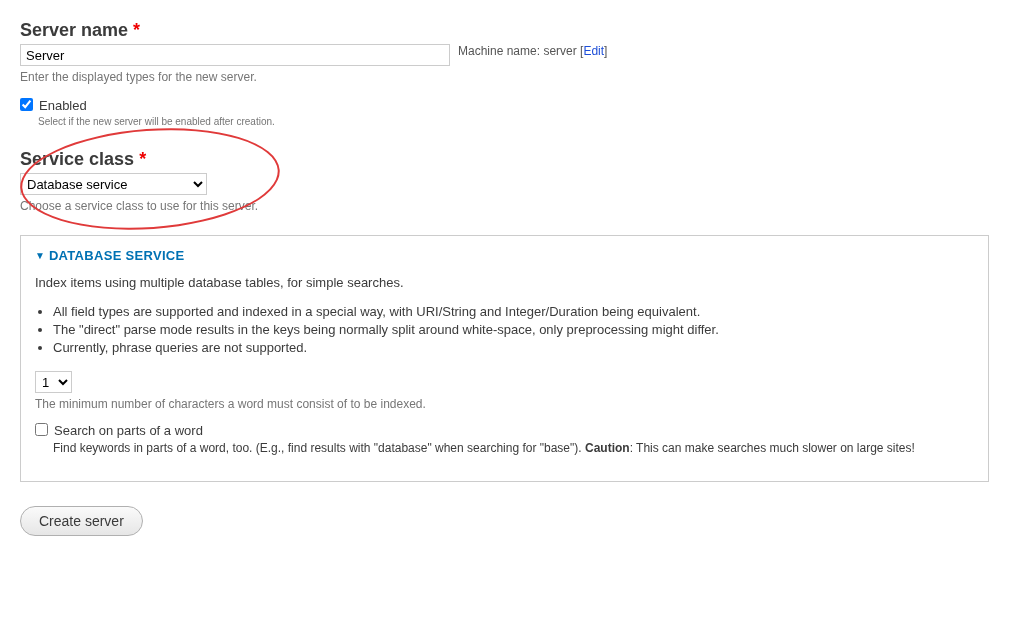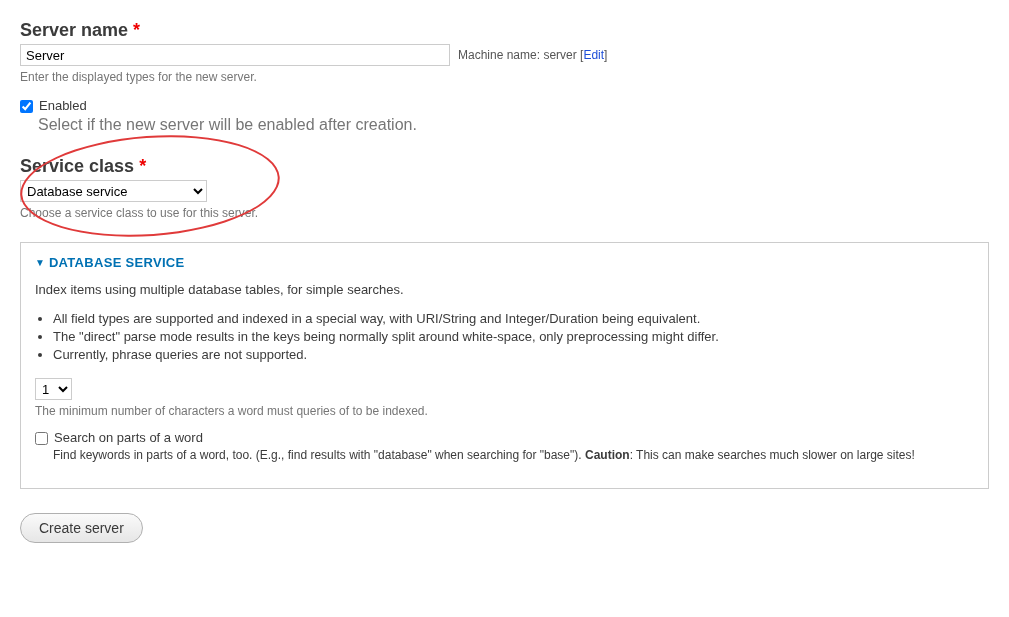--- a/index.html
+++ b/index.html
@@ -22,45 +22,45 @@
     .required-marker { color: #ee0000; }
     .text-input {
       border: 1px solid #ccc;
       padding: 3px 5px;
       font-size: 13px;
       font-family: inherit;
       width: 430px;
       height: 22px;
       background: #fff;
     }
-    .name-row { display: flex; align-items: center; gap: 8px; }
+    .name-row { display: flex; align-items: flex-start; gap: 8px; }
     .machine-name {
       font-size: 12px;
       color: #555;
     }
     .machine-name a { color: #1d4ed8; text-decoration: none; }
     .description {
       font-size: 12px;
       color: #767676;
       margin-top: 4px;
     }
     .checkbox-row {
       display: flex;
-      align-items: flex-end;
+      align-items: flex-start;
       gap: 6px;
     }
     .checkbox-row input { margin: 0; }
     .checkbox-label {
       font-weight: normal;
       font-size: 13px;
       display: inline;
       margin: 0;
     }
     .checkbox-desc {
-      font-size: 16px;
+      font-size: 10px;
       color: #767676;
       margin-left: 18px;
       margin-top: 3px;
     }
     select {
       border: 1px solid #ccc;
       background: #fff;
       padding: 2px 2px;
       font-size: 13px;
       font-family: inherit;
@@ -179,21 +179,21 @@
     <ul>
       <li>All field types are supported and indexed in a special way, with URI/String and Integer/Duration being equivalent.</li>
       <li>The "direct" parse mode results in the keys being normally split around white-space, only preprocessing might differ.</li>
       <li>Currently, phrase queries are not supported.</li>
     </ul>
 
     <div class="inner-item">
       <select class="select-min">
         <option>1</option>
       </select>
-      <div class="description">The minimum number of characters a word must queries of to be indexed.</div>
+      <div class="description">The minimum number of characters a word must consist of to be indexed.</div>
     </div>
 
     <div class="inner-item search-row">
       <div class="checkbox-row">
         <input type="checkbox" style="">
         <span class="checkbox-label">Search on parts of a word</span>
       </div>
       <div class="desc">
         <span>Find keywords in parts of a word, too. (E.g., find results with "database" when searching for "base"). </span><b>Caution</b><span>: This can make searches much slower on large sites!</span>
       </div>

